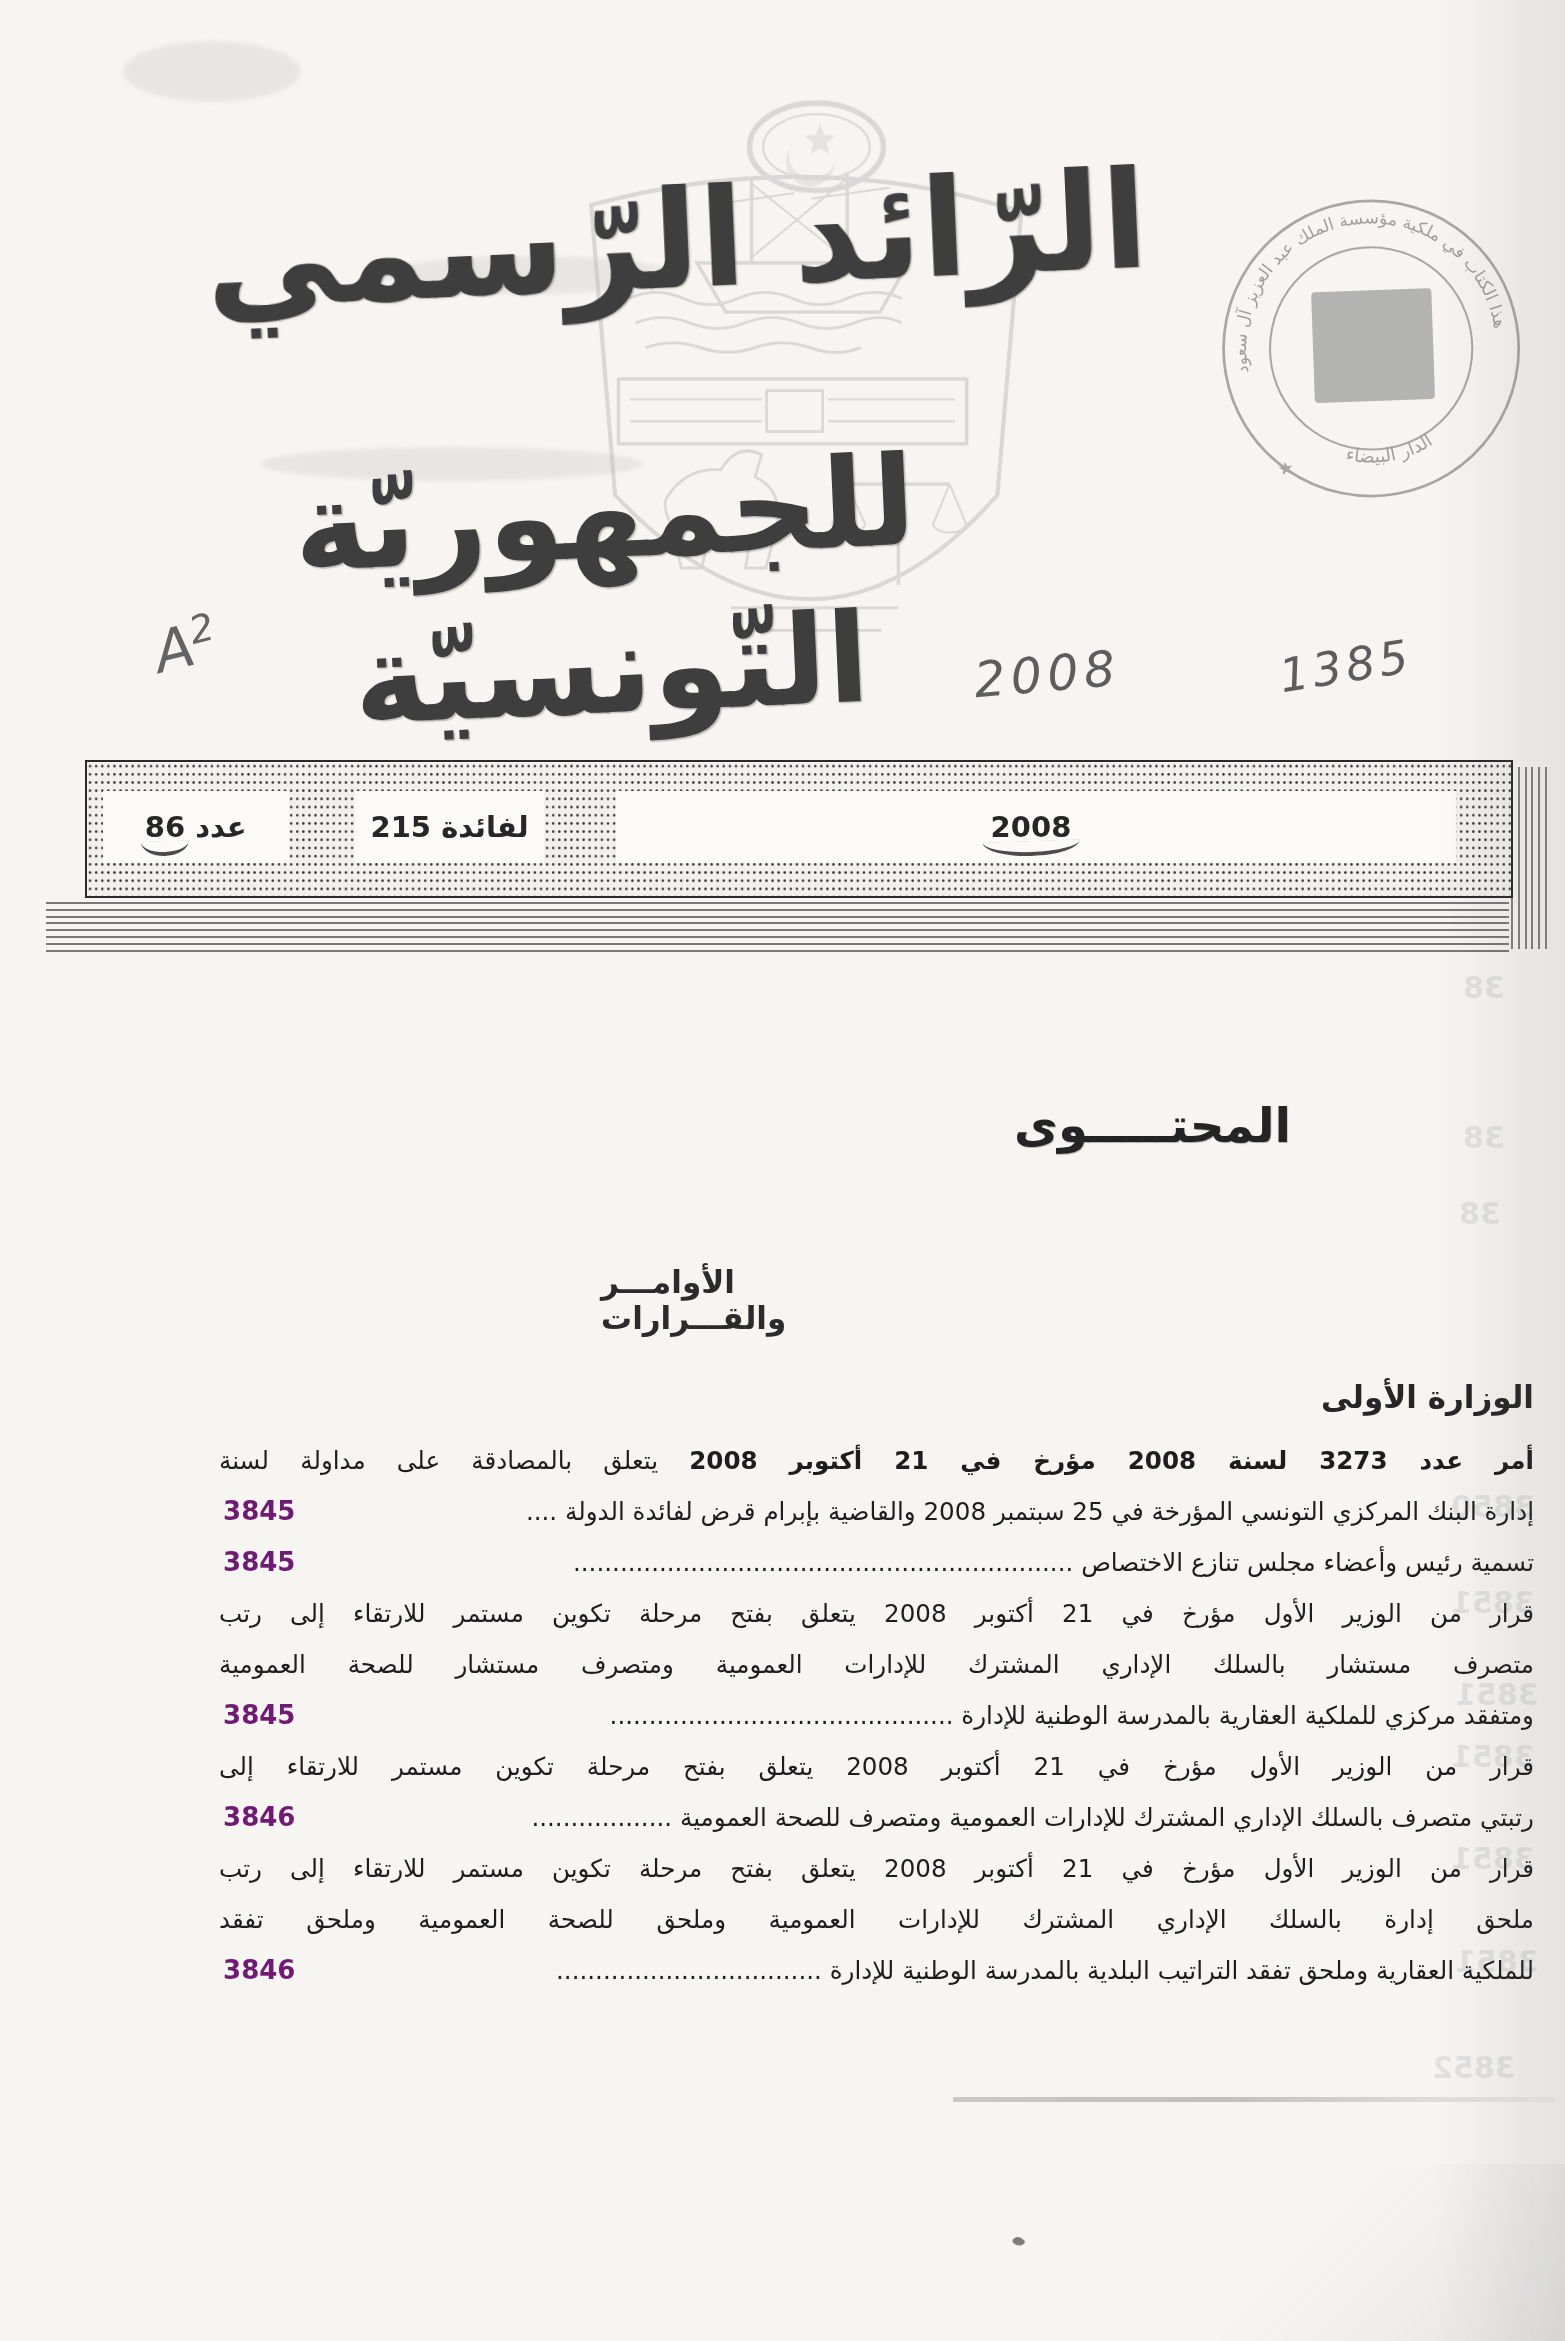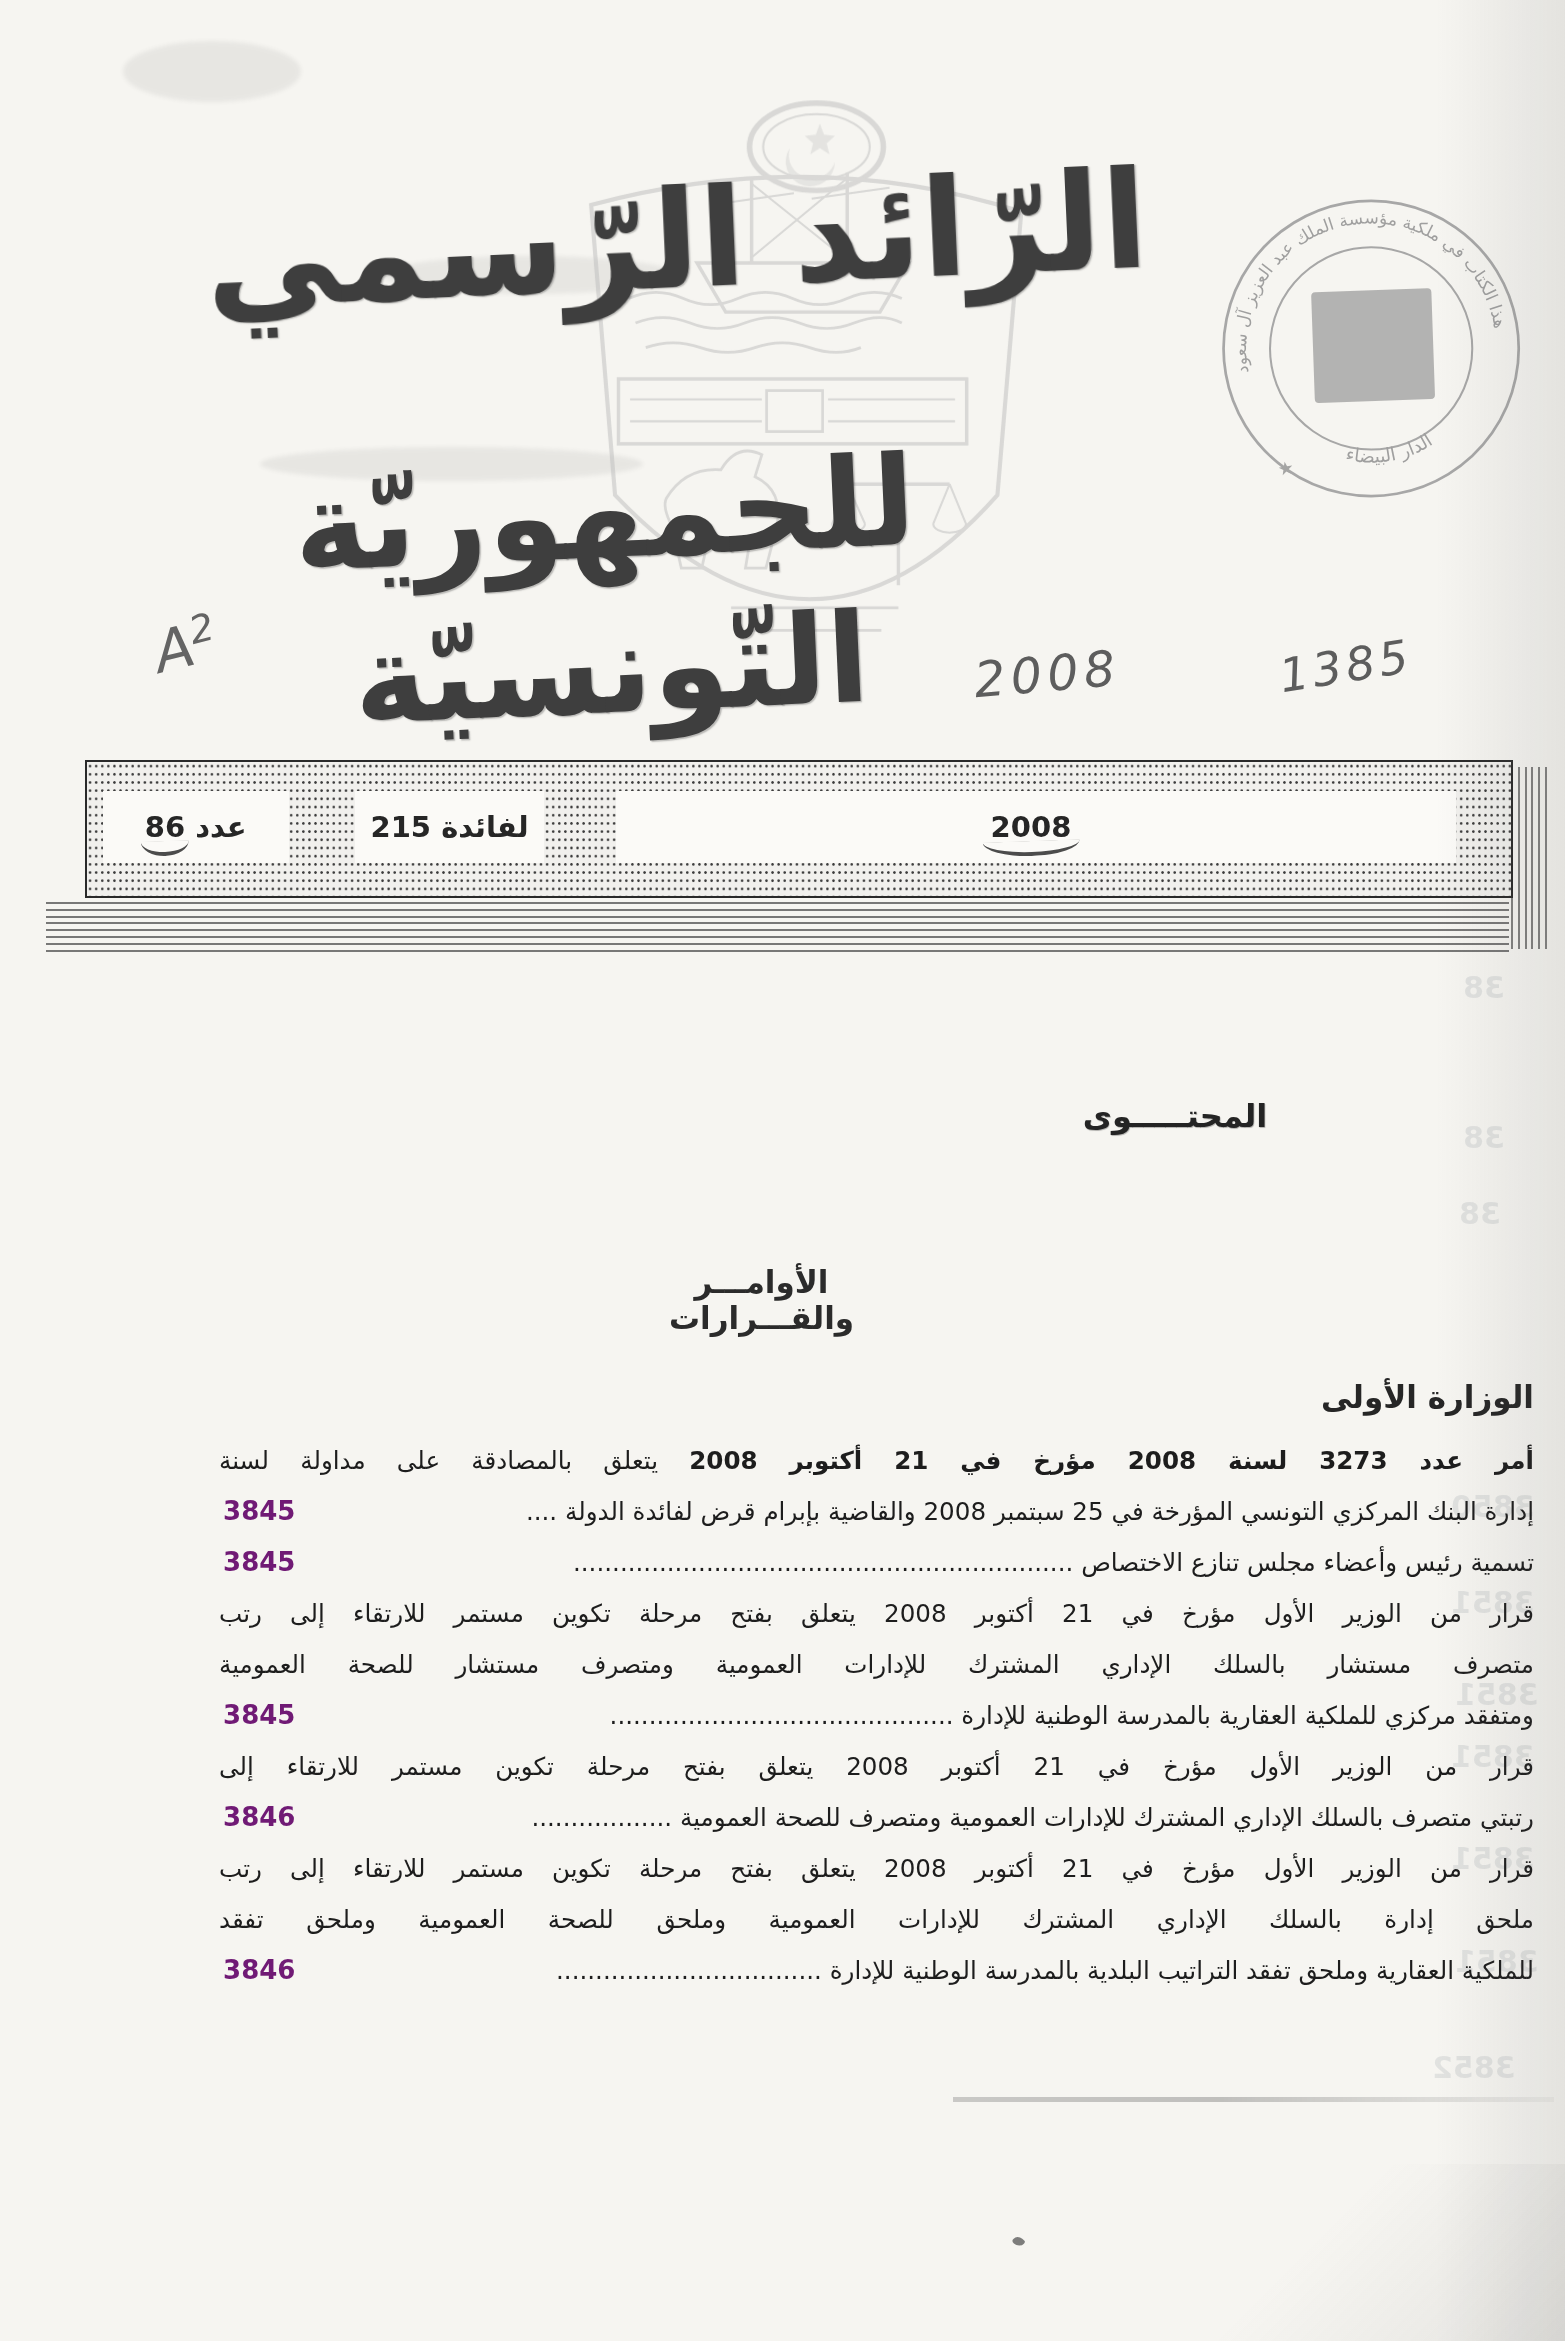--- a/index.html
+++ b/index.html
@@ -43,22 +43,22 @@
   .box-date{left:529px;width:840px;}
   .swoosh{position:relative;display:inline-block;}
   .swoosh::after{content:"";position:absolute;left:-10%;right:-10%;bottom:-12.3px;height:11px;
     border-bottom:4.1px solid #4c4c4c;border-radius:50% / 0 0 100% 100%;transform:rotate(-2deg);}
   .bar-shadow-bottom{position:absolute;left:46px;top:902px;width:1463px;height:51px;z-index:2;opacity:.75;
     background:repeating-linear-gradient(to bottom,#4e4e4e 0 2px,rgba(0,0,0,0) 2px 6.8px);}
   .bar-shadow-right{position:absolute;left:1511px;top:767px;width:36px;height:182px;z-index:2;opacity:.7;
     background:repeating-linear-gradient(to right,#4e4e4e 0 2px,rgba(0,0,0,0) 2px 6.8px);}
   
   .contents-title{position:absolute;left:1059px;top:1097px;width:232px;z-index:2;direction:rtl;text-align:center;
-    font-size:32px;font-weight:bold;color:#242424;text-shadow:0.7px 0.7px 0.7px rgba(60,60,60,.35);}
-  .section-heading{position:absolute;left:601px;top:1264px;width:321px;z-index:2;direction:rtl;text-align:center;
+    font-size:48px;font-weight:bold;color:#242424;text-shadow:0.7px 0.7px 0.7px rgba(60,60,60,.35);}
+  .section-heading{position:absolute;left:601px;top:1264px;width:321px;z-index:2;direction:rtl;text-align:left;
     font-size:31px;font-weight:bold;color:#2b2b2b;}
   .ministry-heading{position:absolute;right:32px;top:1379px;z-index:2;direction:rtl;text-align:right;
     font-size:31px;font-weight:bold;color:#262626;}
   .toc{position:absolute;left:219px;top:1435px;width:1315px;z-index:2;direction:rtl;
     font-size:24.6px;color:#1d1d1d;}
   .toc-line{position:relative;height:51px;line-height:51px;text-align:right;white-space:nowrap;overflow:visible;}
   .toc-line.justify{white-space:normal;text-align:justify;text-align-last:justify;}
   .toc-line .b{font-weight:bold;}
   .toc-line .pg{position:absolute;left:4.1px;top:0;direction:ltr;font-weight:bold;font-size:26px;color:#701a75;}
 </style>

